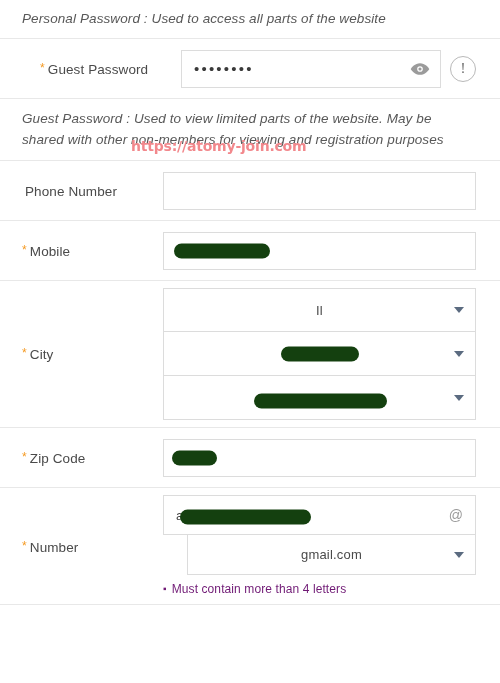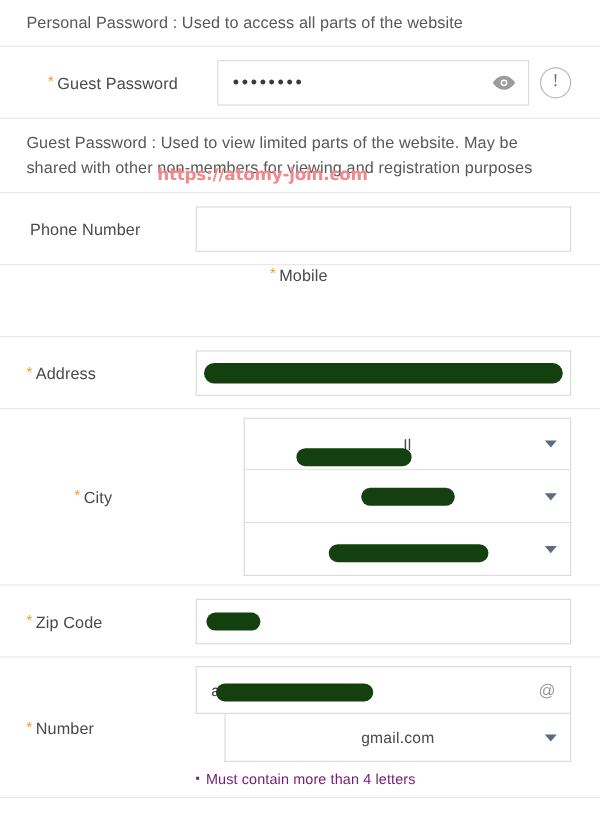--- a/index.html
+++ b/index.html
@@ -27,20 +27,21 @@
     align-items: center;
     padding: 0 24px 0 22px;
     border-bottom: 1px solid #e8e8e8;
   }
   .row:first-child { border-top: none; }
 
   .note-row {
     display: block;
     padding: 0 24px 0 22px;
     border-bottom: 1px solid #e8e8e8;
+    font-style: italic;
   }
 
   .note-text {
     font-size: 13.5px;
     line-height: 21px;
     color: #585858;
     letter-spacing: 0.1px;
   }
 
   .label {
@@ -199,28 +200,28 @@
     z-index: 9;
     white-space: nowrap;
     font-family: "DejaVu Sans", sans-serif;
   }
 
   
   #row-personal-note { padding-top: 8px; padding-bottom: 9px; }
   #row-guest-password { height: 60px; padding-left: 40px; }
   #row-guest-note { padding-top: 9px; padding-bottom: 10px; }
   #row-phone { height: 60px; }
-  #row-mobile { height: 60px; flex-direction: column; }
+  #row-mobile { height: 60px; }
   #row-address { height: 60px; }
   #row-city { padding-top: 7px; padding-bottom: 7px; align-items: center; }
   #row-zip { height: 60px; }
   #row-email { padding-top: 7px; padding-bottom: 6px; align-items: center; }
 
   #row-email .label { align-self: center; }
-  #row-city .label { align-self: center; margin-left: 40px; }
+  #row-city .label { align-self: center; }
 
   .email-stack { flex: 1 1 auto; display: flex; flex-direction: column; }
   .email-stack .field { height: 40px; }
   .email-stack .select { height: 40px; border-top: none; margin-left: 24px; }
 </style>
 </head>
 <body>
 
 <div class="page">
 
@@ -267,31 +268,20 @@
       <span class="req">*</span><span>Mobile</span>
     </div>
     <div class="control">
       <div class="field">
         <span class="field-val"></span>
         <span class="redact" style="left:10px; top:50%; transform:translateY(-50%); width:96px;"></span>
       </div>
     </div>
   </div>
 
-  <div class="row" id="row-address">
-    <div class="label">
-      <span class="req">*</span><span>Address</span>
-    </div>
-    <div class="control">
-      <div class="field">
-        <span class="field-val"></span>
-        <span class="redact tall" style="left:6px; right:6px; top:50%; transform:translateY(-50%);"></span>
-      </div>
-    </div>
-  </div>
 
   <div class="row" id="row-city">
     <div class="label">
       <span class="req">*</span><span>City</span>
     </div>
     <div class="selects">
       <div class="select">
         <span class="select-val">Il</span>
         <span class="caret"></span>
       </div>

